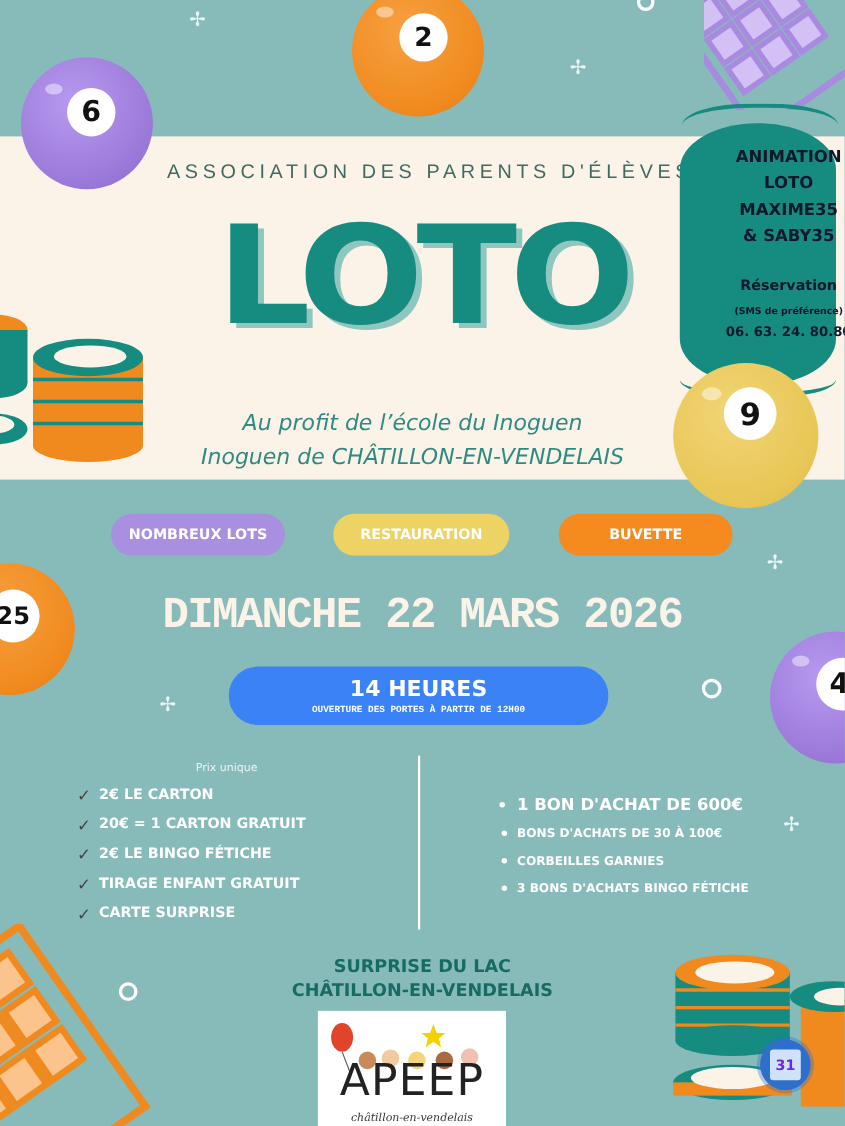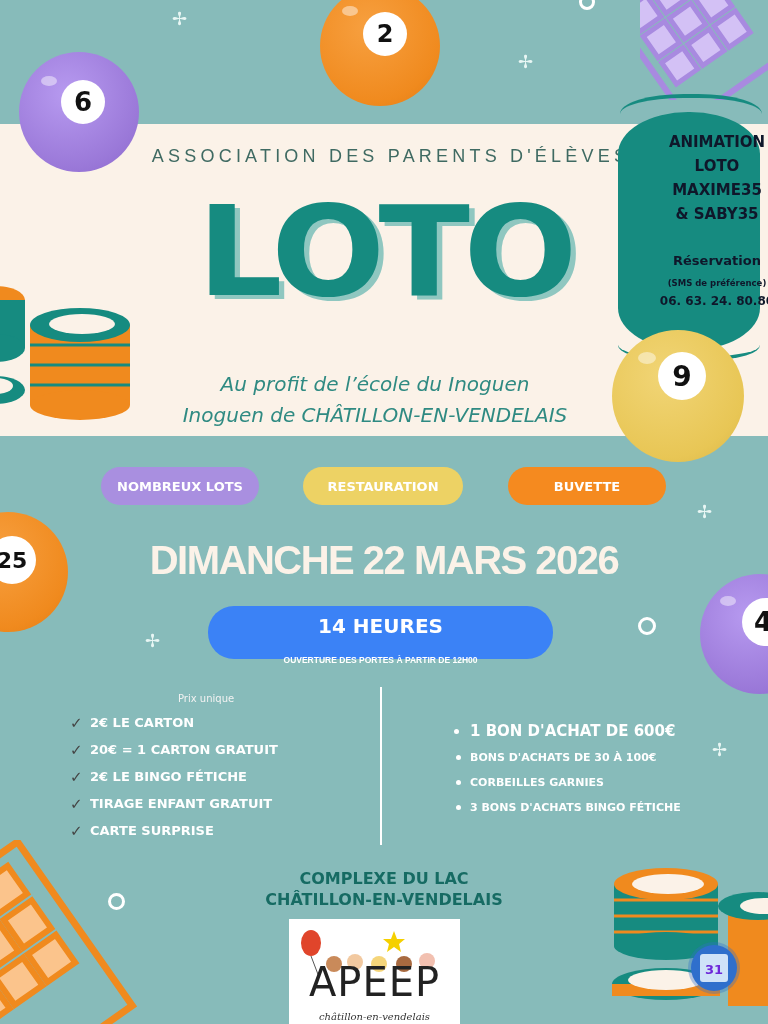--- a/index.html
+++ b/index.html
@@ -19,24 +19,24 @@
   .ban-title{top:130px;font-size:15px;line-height:24px}
   .ban-res{top:253px;font-size:13px}
   .ban-sms{top:278px;font-size:8.5px}
   .ban-phone{top:294px;font-size:12px}
   
   .ball{border-radius:50%}
   .ball .num{position:absolute;border-radius:50%;background:#fff;display:flex;align-items:center;justify-content:center;font-family:"DejaVu Sans",sans-serif;font-weight:bold;color:#111}
   .ball .shine{position:absolute;border-radius:50%;background:rgba(255,255,255,.45)}
   
   .pill{top:467px;height:38px;border-radius:19px;display:flex;align-items:center;justify-content:center;color:#fff;font-family:"DejaVu Sans",sans-serif;font-weight:bold;font-size:13px}
-  .date{left:0;width:768px;top:538px;text-align:center;color:#fbf2e8;font-family:Liberation Sans, sans-serif;font-weight:bold;font-size:40px;letter-spacing:-1.5px}
+  .date{left:0;width:768px;top:538px;text-align:center;color:#fbf2e8;font-family:Liberation Mono, monospace;font-weight:bold;font-size:40px;letter-spacing:-1.5px}
   .time-pill{left:208px;top:606px;width:345px;height:53px;border-radius:26px;background:#3b82f6;text-align:center;color:#fff}
   .time-main{font-family:"DejaVu Sans",sans-serif;font-weight:bold;font-size:20px;margin-top:9px;line-height:22px}
-  .time-sub{font-family:Liberation Sans, sans-serif;font-size:8.5px;font-weight:bold;margin-top:18px}
+  .time-sub{font-family:Liberation Mono, monospace;font-size:8.5px;font-weight:bold;margin-top:3px}
   .prix-label{left:178px;top:693px;font-size:10px;color:#f2f2f2;font-family:"DejaVu Sans",sans-serif}
   .check-list{left:70px;top:709px}
   .check-item{display:flex;align-items:center;height:27px;color:#fff;font-family:"DejaVu Sans",sans-serif;font-weight:bold;font-size:13px}
   .check-item .ck{width:20px;color:#444;font-size:15px;margin-right:0}
   .divider{left:380px;top:687px;width:2px;height:158px;background:#fff}
   .prizes{left:452px;top:717px}
   .prize{display:flex;align-items:center;color:#fff;font-family:"DejaVu Sans",sans-serif;font-weight:bold}
   .prize .dot{display:inline-block;width:5px;height:5px;border-radius:50%;background:#fff;margin-right:9px}
   .prize.big{font-size:15px;height:28px}
   .prize.big .dot{margin-right:11px;margin-left:2px}
@@ -207,21 +207,21 @@
       <span class="dot"></span>
       <span>CORBEILLES GARNIES</span>
     </div>
   <div class="prize small">
       <span class="dot"></span>
       <span>3 BONS D'ACHATS BINGO FÉTICHE</span>
     </div>
 </div>
 
 <div class="abs venue">
-  <div>COMPLEXE DU LAC</div>
+  <div>SURPRISE DU LAC</div>
   <div>CHÂTILLON-EN-VENDELAIS</div>
 </div>
 
 <div class="abs logo-box">
   <svg class="abs" style="left:0;top:0" width="171" height="60">
     <ellipse cx="22" cy="24" rx="10" ry="13" fill="#e0452b"></ellipse>
     <line x1="22" y1="37" x2="30" y2="58" stroke="#555" stroke-width="1"></line>
     <circle cx="45" cy="45" r="8" fill="#c98a5a"></circle>
     <circle cx="66" cy="43" r="8" fill="#f2c9a0"></circle>
     <circle cx="90" cy="45" r="8" fill="#f5d57a"></circle>

